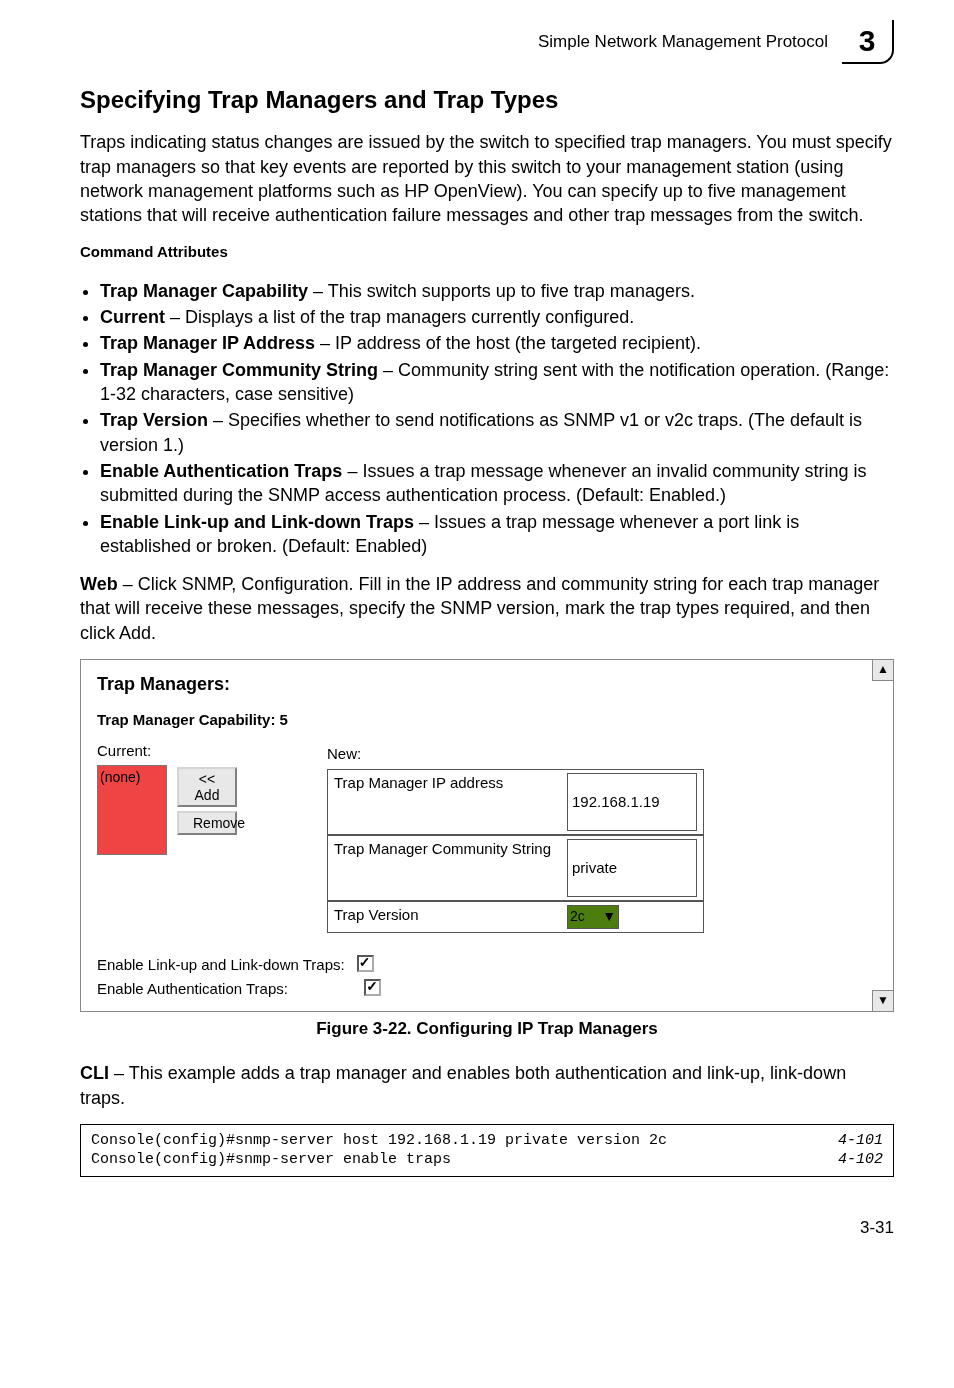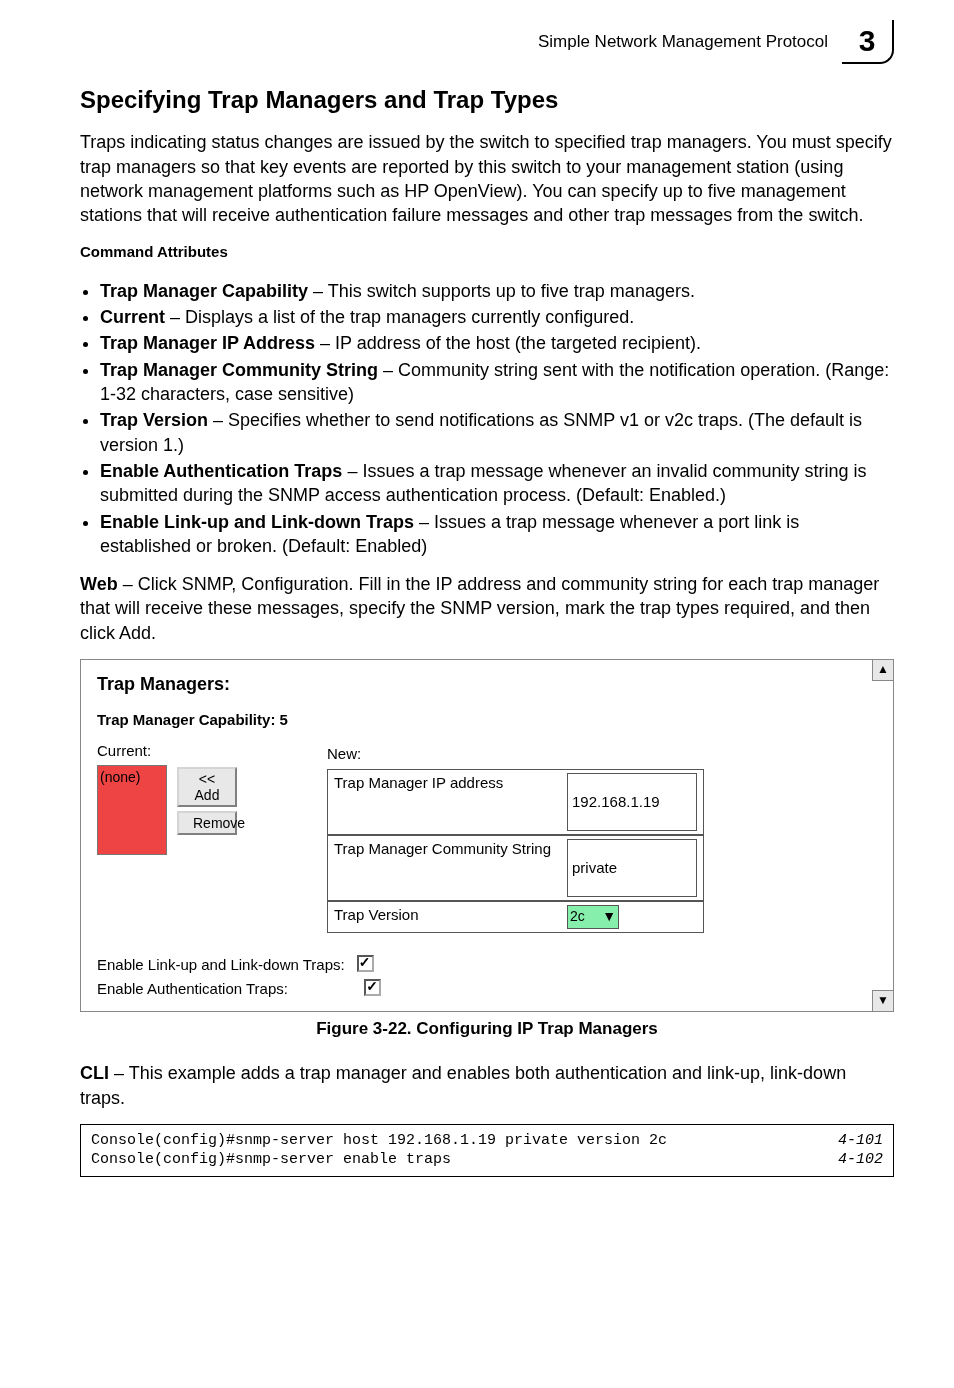--- a/index.html
+++ b/index.html
@@ -126,21 +126,21 @@
     display: inline-block;
     font-size: 15px;
     height: 20px;
   }
   .faux-select {
     border: 1px solid #555;
     width: 46px; height: 20px;
     font-size: 14px;
     display: inline-flex; align-items: center; justify-content: space-between;
     padding: 1px 2px;
-    background: #86efac;
+    background: #4d7c0f;
   }
   .check-row { font-size: 15px; margin-top: 2px; }
   .cb {
     display: inline-block;
     width: 13px; height: 13px;
     border: 2px inset #aaa;
     background: #fff;
     position: relative;
     top: 2px;
     margin-left: 8px;
@@ -269,13 +269,14 @@
 
   <p><span class="bold">CLI</span><span> – This example adds a trap manager and enables both authentication and link-up, link-down traps.</span></p>
 
   <div class="console-box">
     <div class="console-left">Console(config)#snmp-server host 192.168.1.19 private version 2c
 Console(config)#snmp-server enable traps</div>
     <div class="console-right">4-101
 4-102</div>
   </div>
 
+  <div class="page-no">3-31</div>
 </div>
 
 </body></html>

